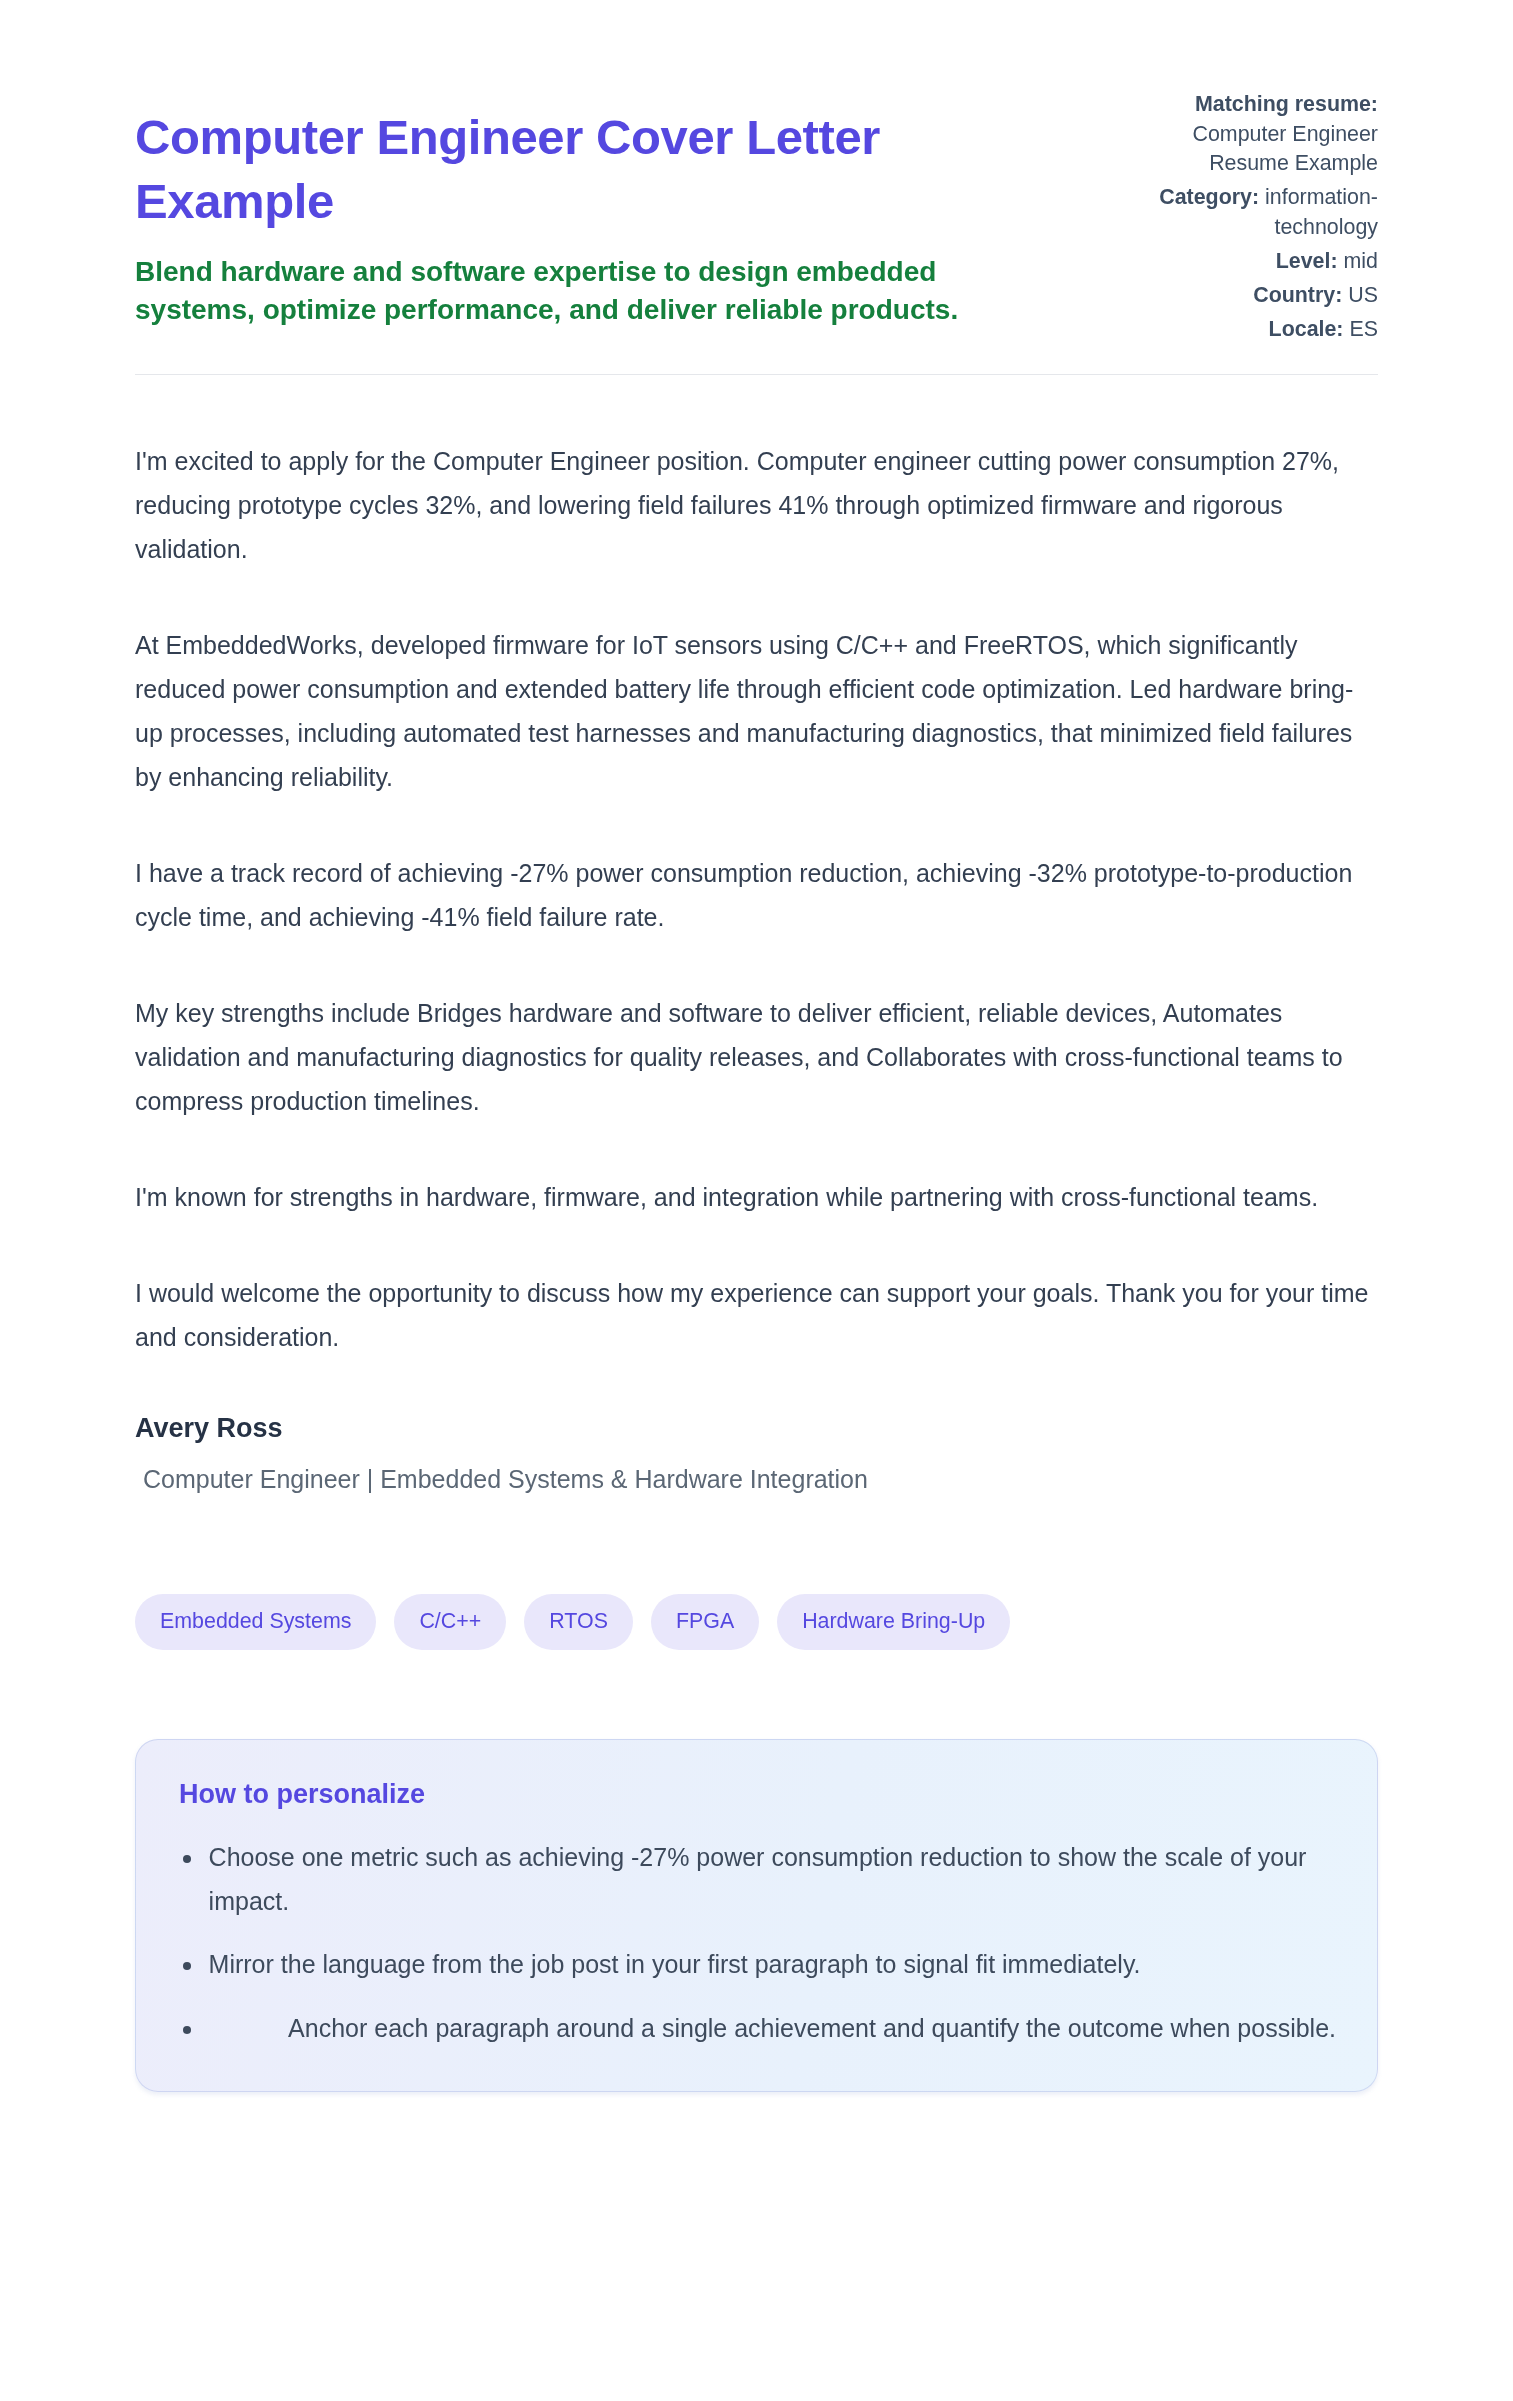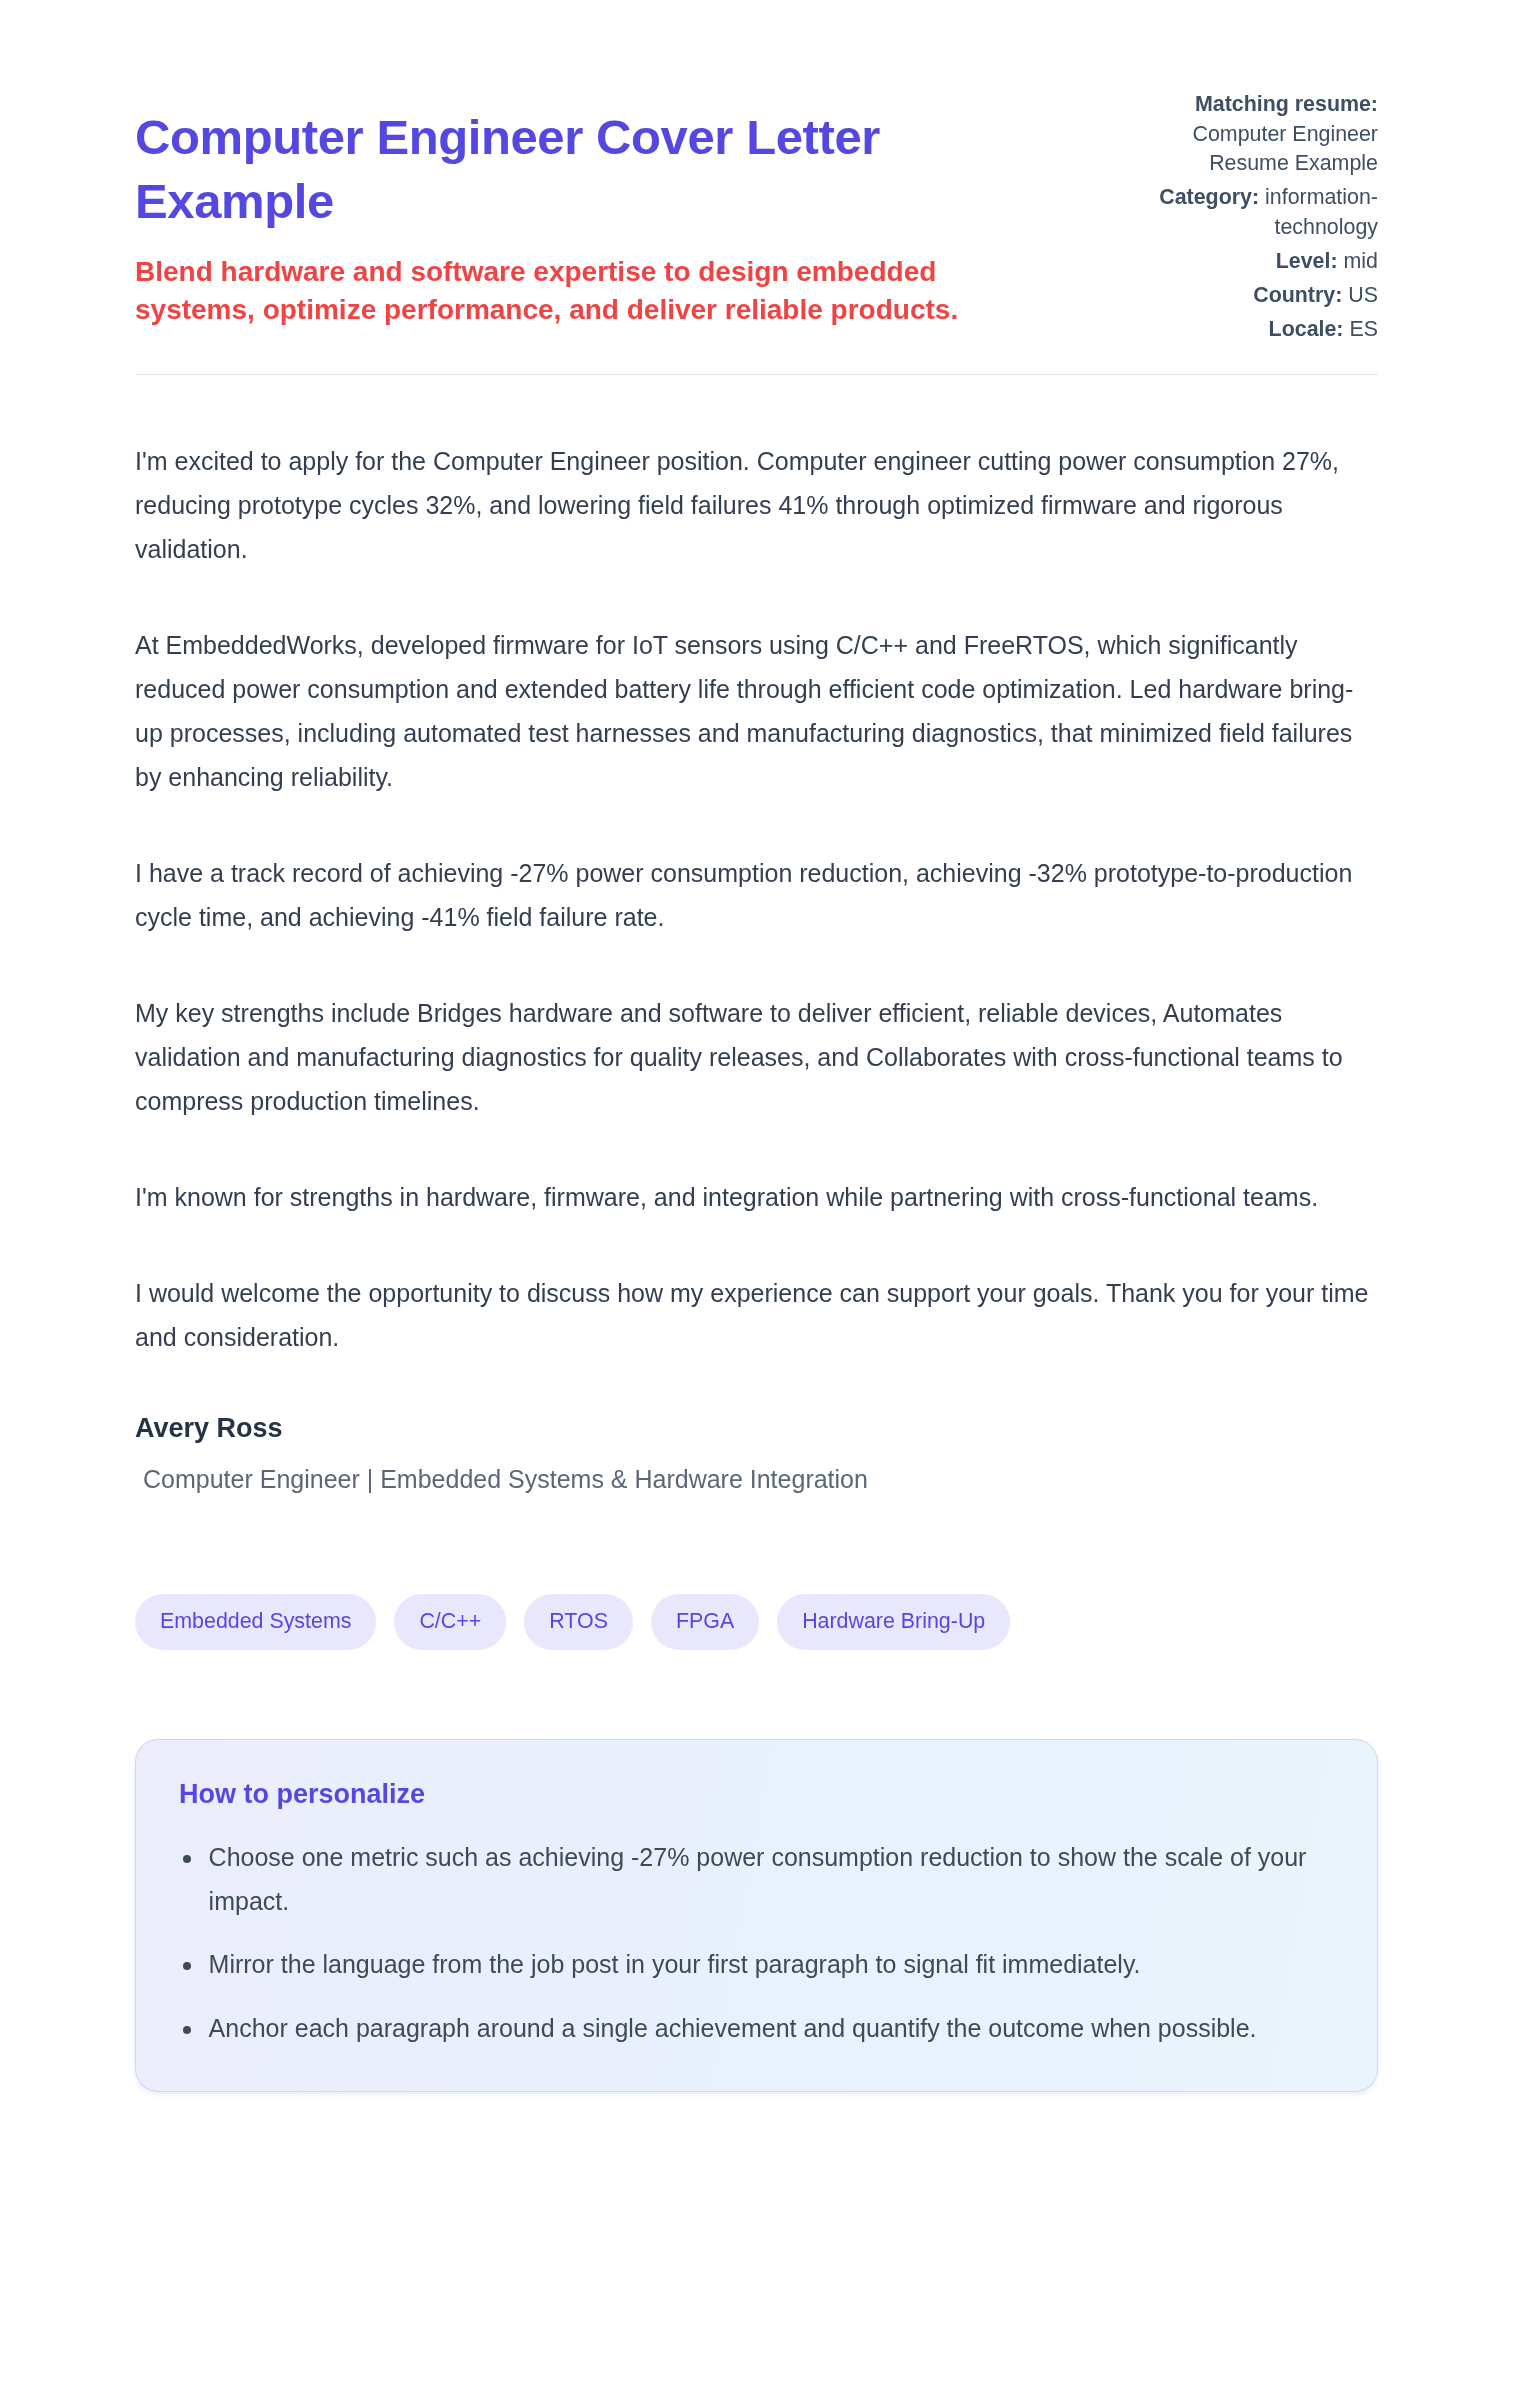--- a/index.html
+++ b/index.html
@@ -17,21 +17,21 @@
   h1.title {
     margin: 0 0 19.6px 0;
     font-size: 49px; line-height: 1.3; font-weight: 700;
     letter-spacing: -0.4px;
     color: #5548E0;
     max-width: 899px;
   }
   .subtitle {
     margin: 0;
     font-size: 28px; line-height: 1.34; font-weight: 700;
-    color: #ef4444;
+    color: #15803d;
     max-width: 890px;
   }
   .meta {
     flex: 0 0 223px; width: 223px;
     padding-top: 5.3px;
     font-size: 21.4px; line-height: 1.38;
     color: #3E4E63;
     text-align: right;
   }
   .meta-row { margin-bottom: 4.5px; }
@@ -94,21 +94,21 @@
     color: #5548E0;
   }
   .personalize ul { margin: 0; padding: 0 0 0 30px; }
   .personalize li {
     font-size: 25px; line-height: 1.76;
     color: #3D4A5C;
     margin-bottom: 19.6px;
     padding-left: 3.6px;
   }
   .personalize li::marker { color: #3D4A5C; }
-  .personalize li:last-child { margin-bottom: 0; }
+  .personalize li:last-child { margin-bottom: 0; text-align: right; }
 </style>
 </head>
 <body>
 
 <div class="page">
 
   <header class="header">
     <div class="header-left">
       <h1 class="title">Computer Engineer Cover Letter Example</h1>
       <p class="subtitle">Blend hardware and software expertise to design embedded systems, optimize performance, and deliver reliable products.</p>

